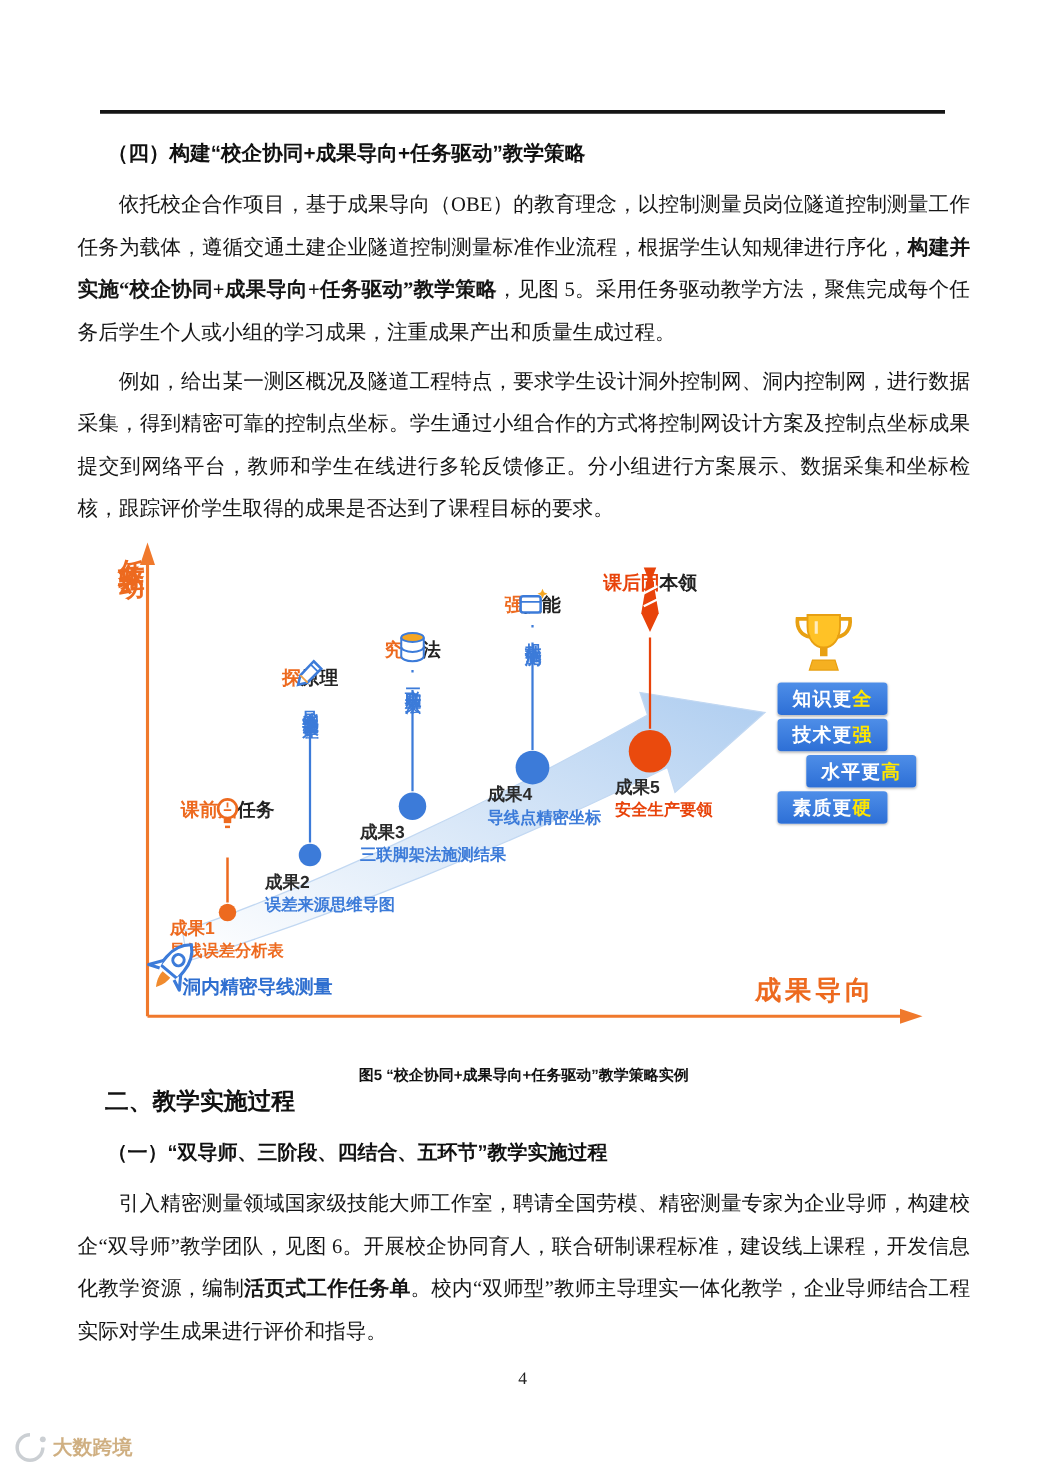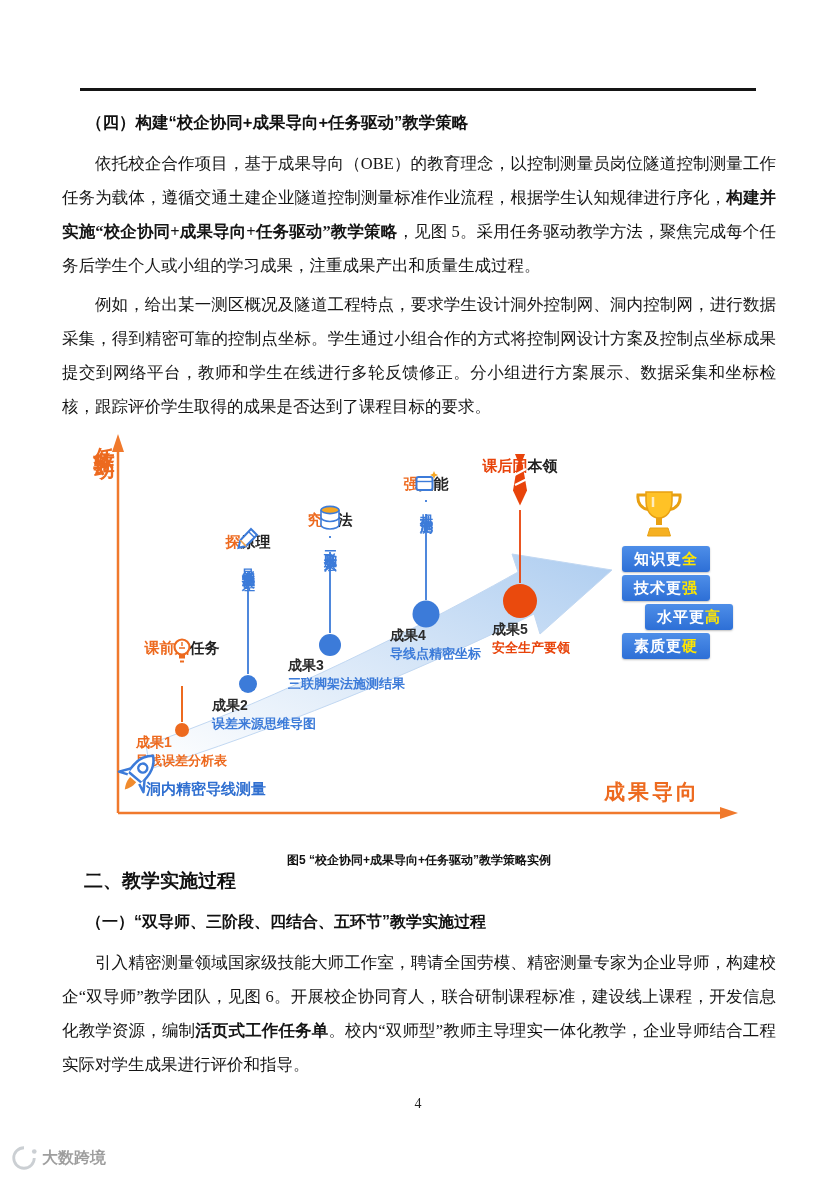--- a/index.html
+++ b/index.html
@@ -93,21 +93,21 @@
   .h-sec2sub {
     position:absolute; left:24px; top:912px;
     font-family:"Liberation Sans", sans-serif; font-size:16px; font-weight:bold; color:#111;
   }
 
   .pagenum {
     position:absolute; top:1096px; left:0; width:836px; text-align:center;
     font-size:14px; color:#222;
   }
   .watermark {
-    position:absolute; left:10px; top:1144px; opacity:.5; color:#404040;
+    position:absolute; left:10px; top:1144px; opacity:.5; color:#a16207;
     display:flex; align-items:center; gap:4px;
     font-family:"Liberation Sans", sans-serif; font-size:16px; font-weight:bold;
   }
 </style>
 </head>
 <body>
 
 <div class="page">
 
   <div class="header-rule"></div>

